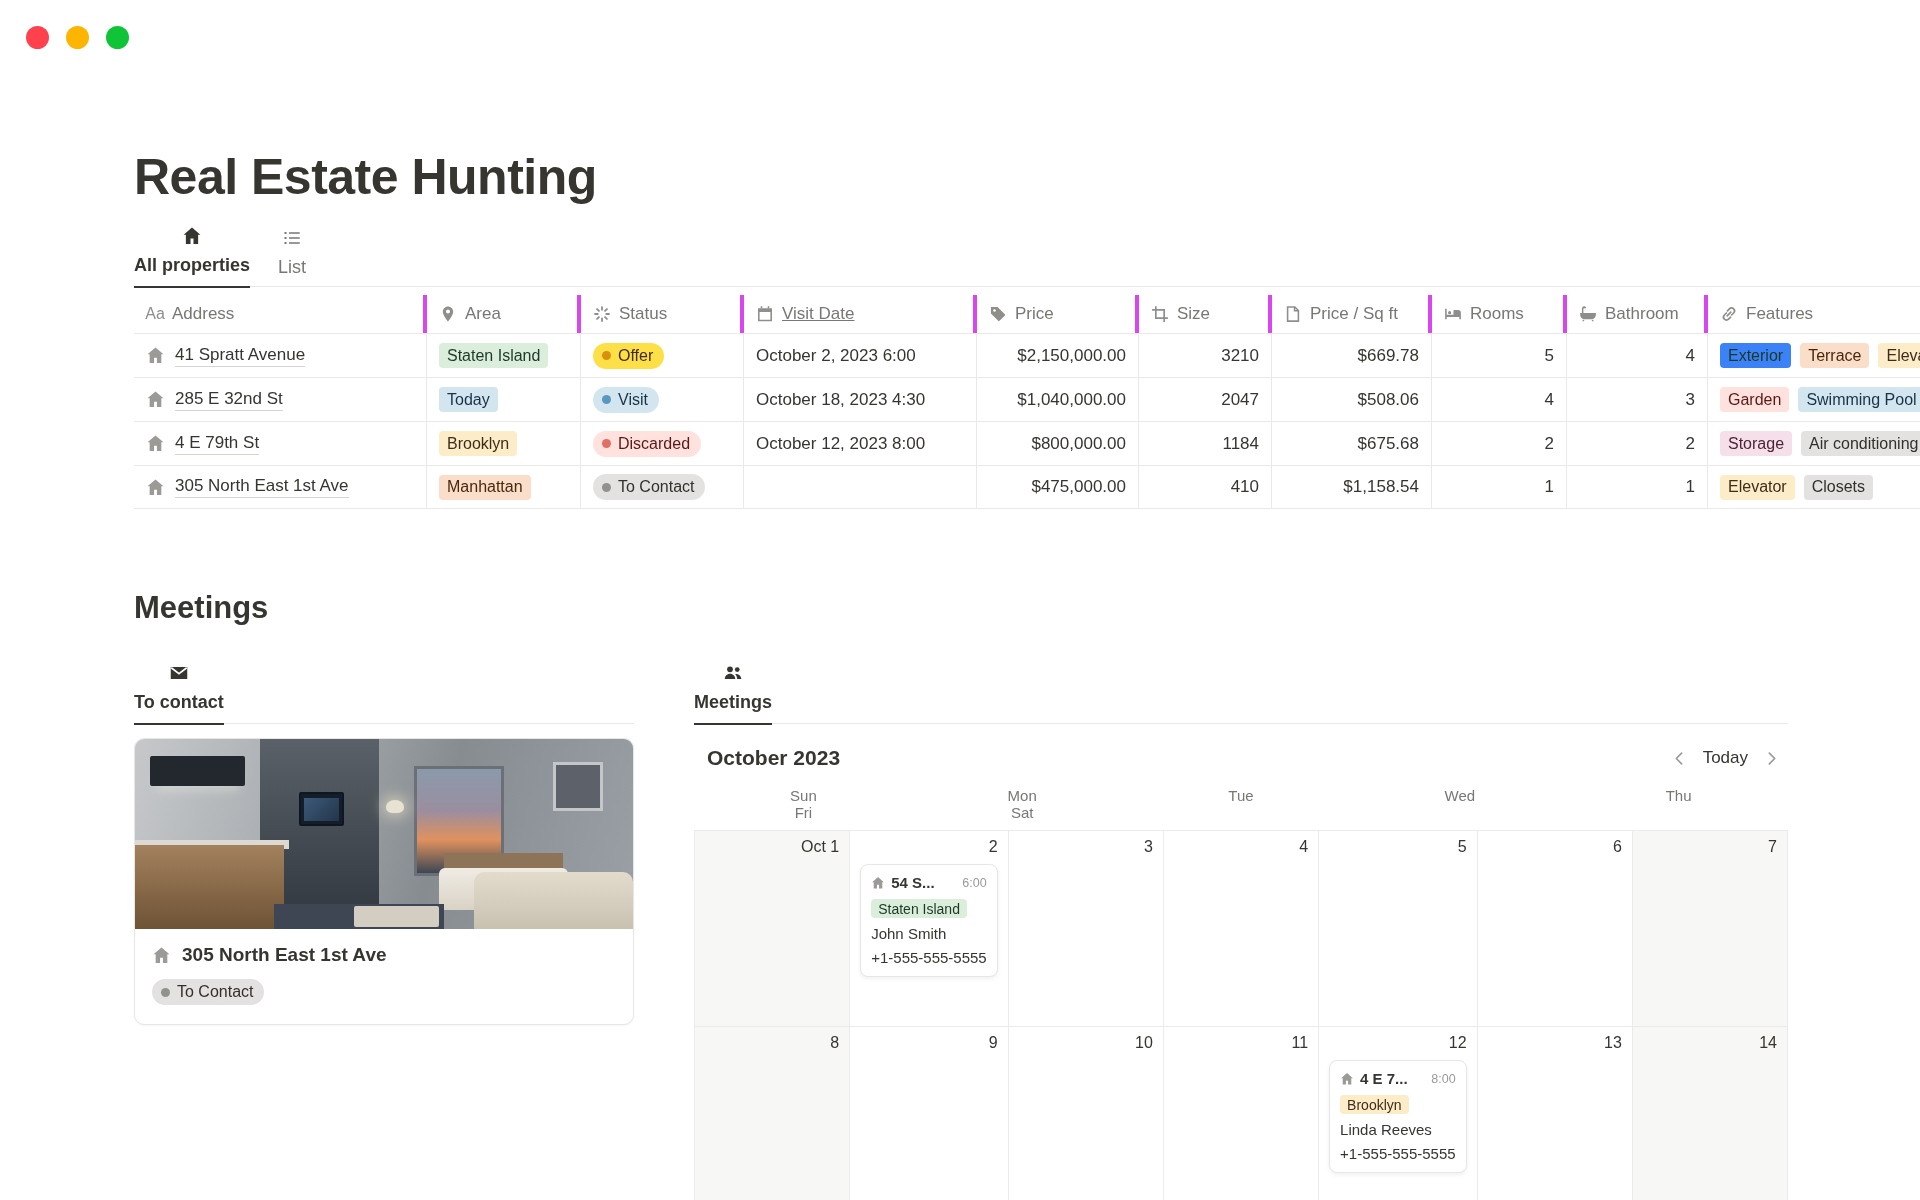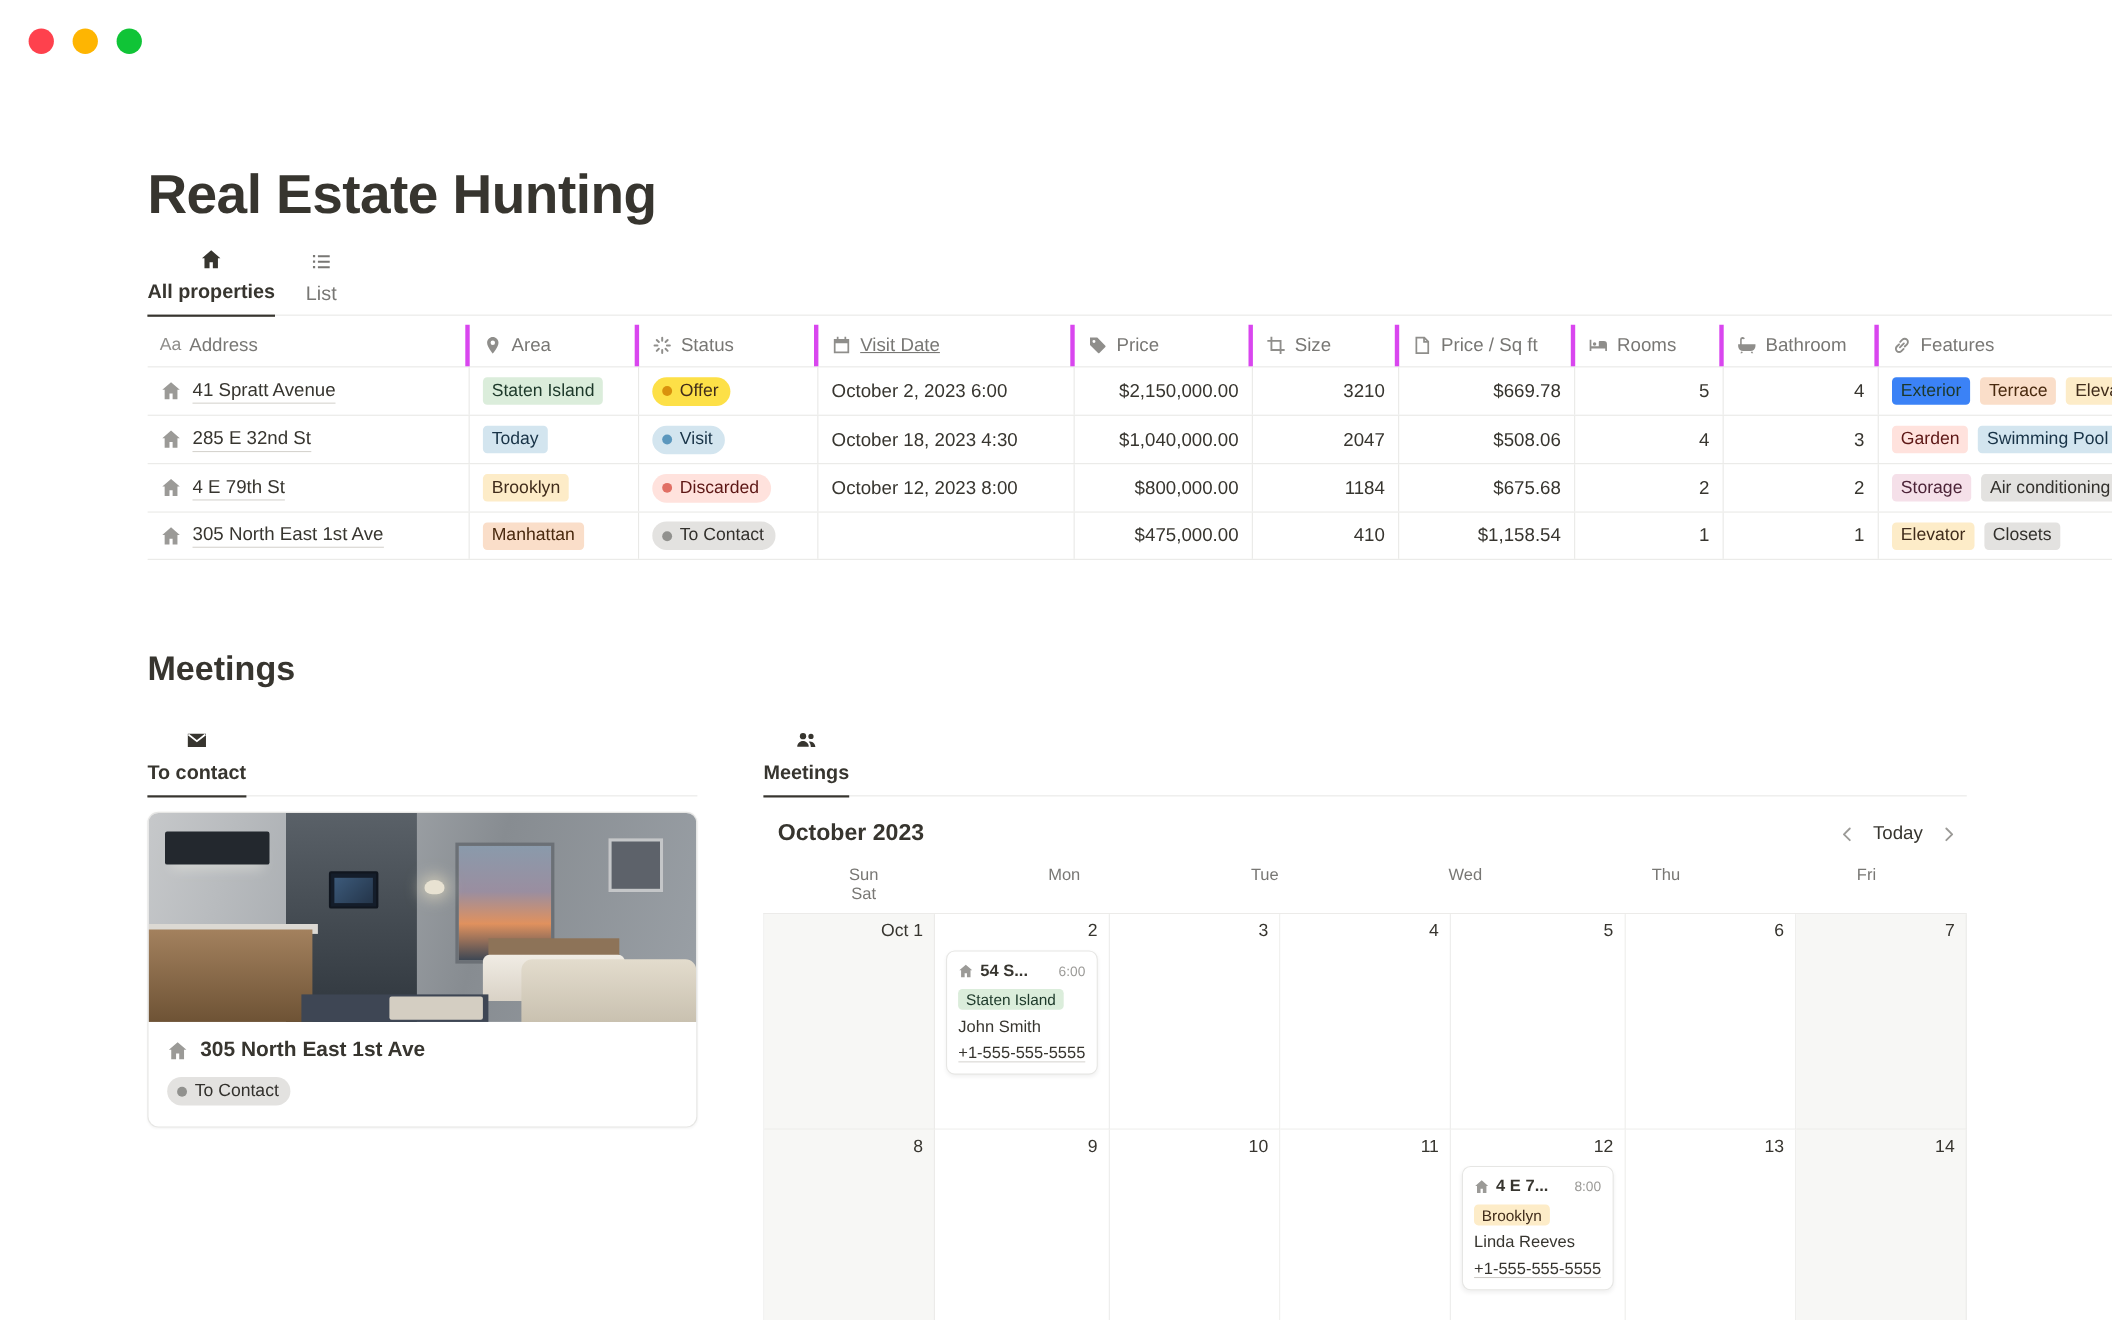--- a/index.html
+++ b/index.html
@@ -67,21 +67,21 @@
   .prop-body { padding:15px 17px 19px; }
   .prop-title { display:flex; align-items:center; gap:11px; font-size:19px; font-weight:600; margin-bottom:13px; }
   .prop-title .icon { color:#9B9A97; }
 
   
   .cal-header { display:flex; justify-content:space-between; align-items:center; margin-top:17px; height:34px; padding:0 8px 0 13px; }
   .cal-month { font-size:21px; font-weight:700; }
   .cal-nav { display:flex; align-items:center; gap:15px; }
   .chev { width:17px; height:17px; color:#9B9A97; cursor:pointer; display:inline-flex; }
   .today { font-size:17px; color:#37352F; cursor:pointer; }
-  .cal-days { display:grid; grid-template-columns:repeat(6,1fr); margin-top:8px; padding:4px 0 9px; color:#787774; font-size:15px; text-align:center; }
+  .cal-days { display:grid; grid-template-columns:repeat(5,1fr); margin-top:8px; padding:4px 0 9px; color:#787774; font-size:15px; text-align:center; }
   .cal-grid { display:grid; grid-template-columns:repeat(7,1fr); border-top:1px solid #ECEBE9; border-left:1px solid #ECEBE9; }
   .cal-cell { border-right:1px solid #ECEBE9; border-bottom:1px solid #ECEBE9; height:196px; padding:7px 10px; text-align:right; font-size:16px; background:#fff; }
   .cal-cell.tall { height:390px; }
   .cal-cell.weekend { background:#F7F7F5; }
   .day-num { display:block; margin-bottom:5px; }
   .event-card { margin-top:8px; text-align:left; background:#fff; border:1px solid #E6E6E4; border-radius:8px; box-shadow:0 2px 4px rgba(15,15,15,.06); padding:9px 10px 10px; cursor:pointer; }
   .ev-line1 { display:flex; align-items:center; gap:6px; font-size:15px; font-weight:600; }
   .ev-line1 .icon { width:14px; height:14px; color:#9B9A97; }
   .ev-title { overflow:hidden; white-space:nowrap; }
   .ev-time { margin-left:auto; color:#9B9A97; font-weight:400; font-size:12.5px; }

